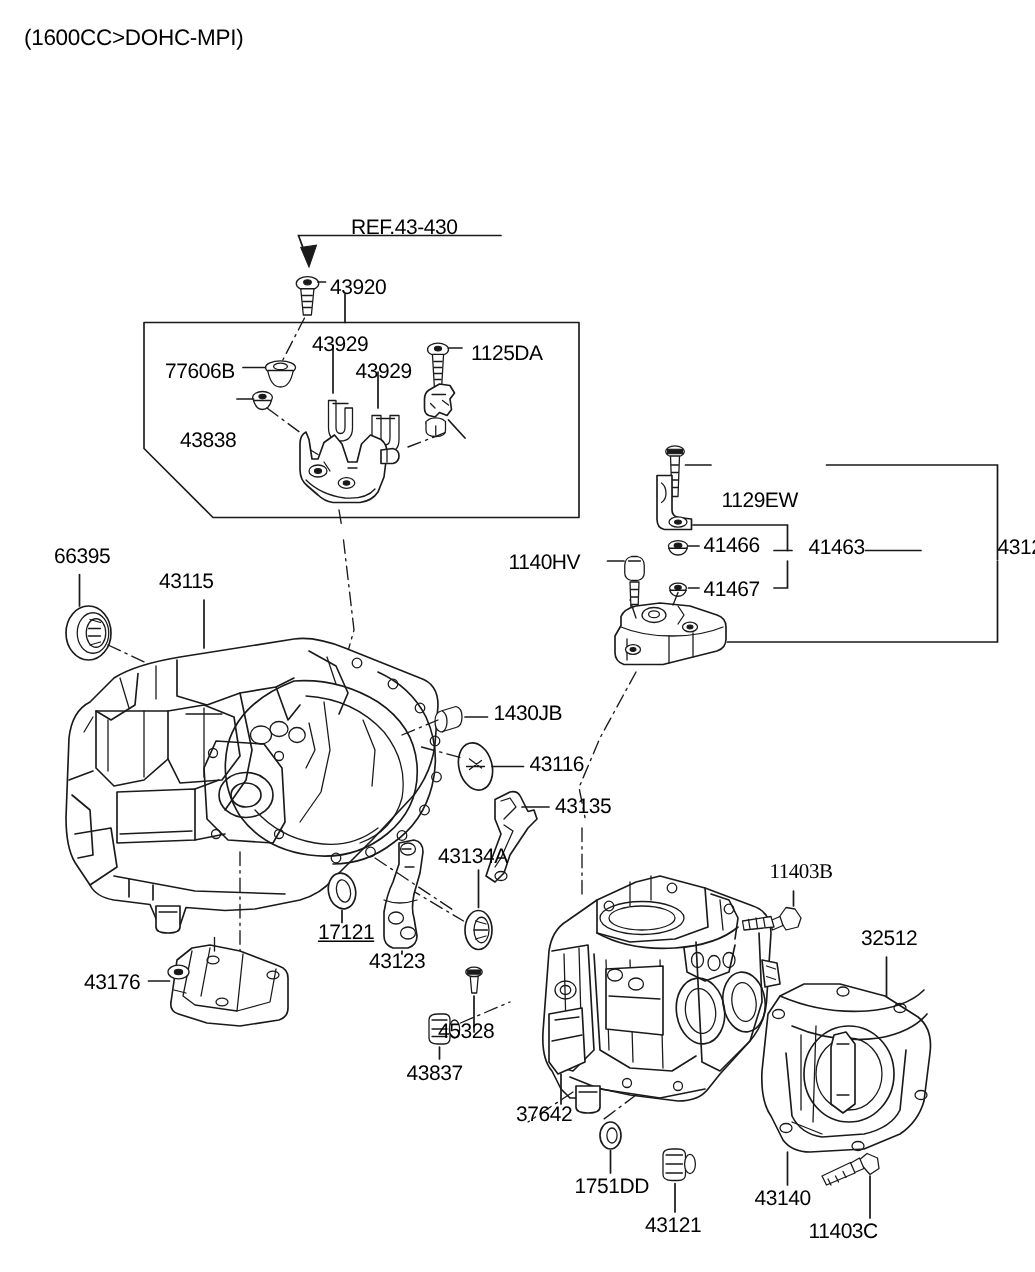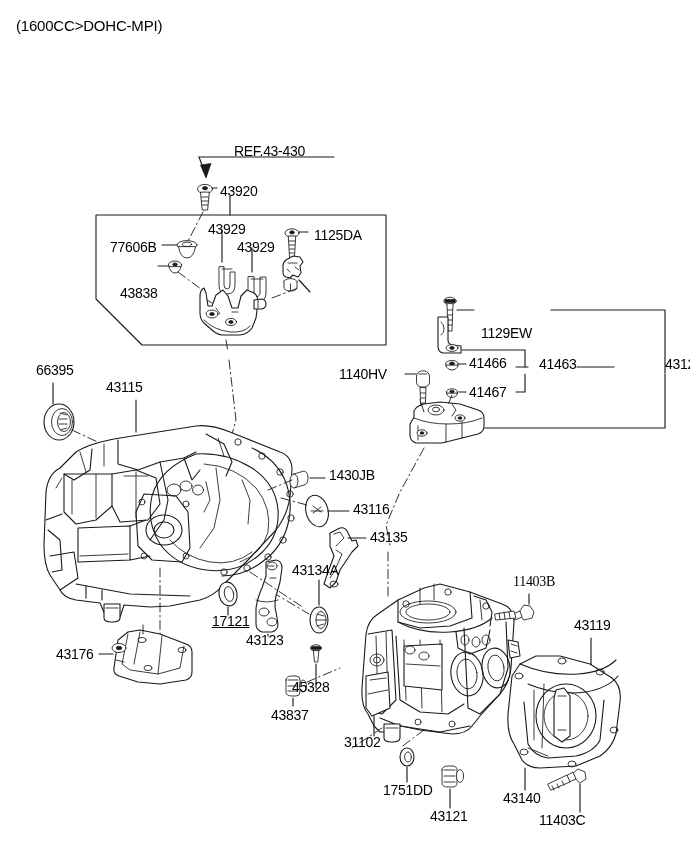--- a/index.html
+++ b/index.html
@@ -486,20 +486,20 @@
   <div class="lbl" style="left:370px; top:530px;">43135</div>
   <div class="lbl" style="left:292px; top:563px;">43134A</div>
 
   <div class="lbl" style="left:212px; top:614px;text-decoration:underline;">17121</div>
   <div class="lbl" style="left:246px; top:633px;">43123</div>
   <div class="lbl" style="left:292px; top:680px;">45328</div>
   <div class="lbl" style="left:56px;  top:647px;">43176</div>
   <div class="lbl" style="left:271px; top:708px;">43837</div>
 
   <div class="lbl" style="left:513px; top:575px;font-family:Liberation Serif, serif;">11403B</div>
-  <div class="lbl" style="left:574px; top:618px;">43119</div>
-  <div class="lbl" style="left:344px; top:735px;">31102</div>
+  <div class="lbl" style="left:574px; top:618px;">32512</div>
+  <div class="lbl" style="left:344px; top:735px;">37642</div>
   <div class="lbl" style="left:383px; top:783px;">1751DD</div>
   <div class="lbl" style="left:430px; top:809px;">43121</div>
   <div class="lbl" style="left:503px; top:791px;">43140</div>
   <div class="lbl" style="left:539px; top:813px;">11403C</div>
 
 </div>
 
 </body></html>

